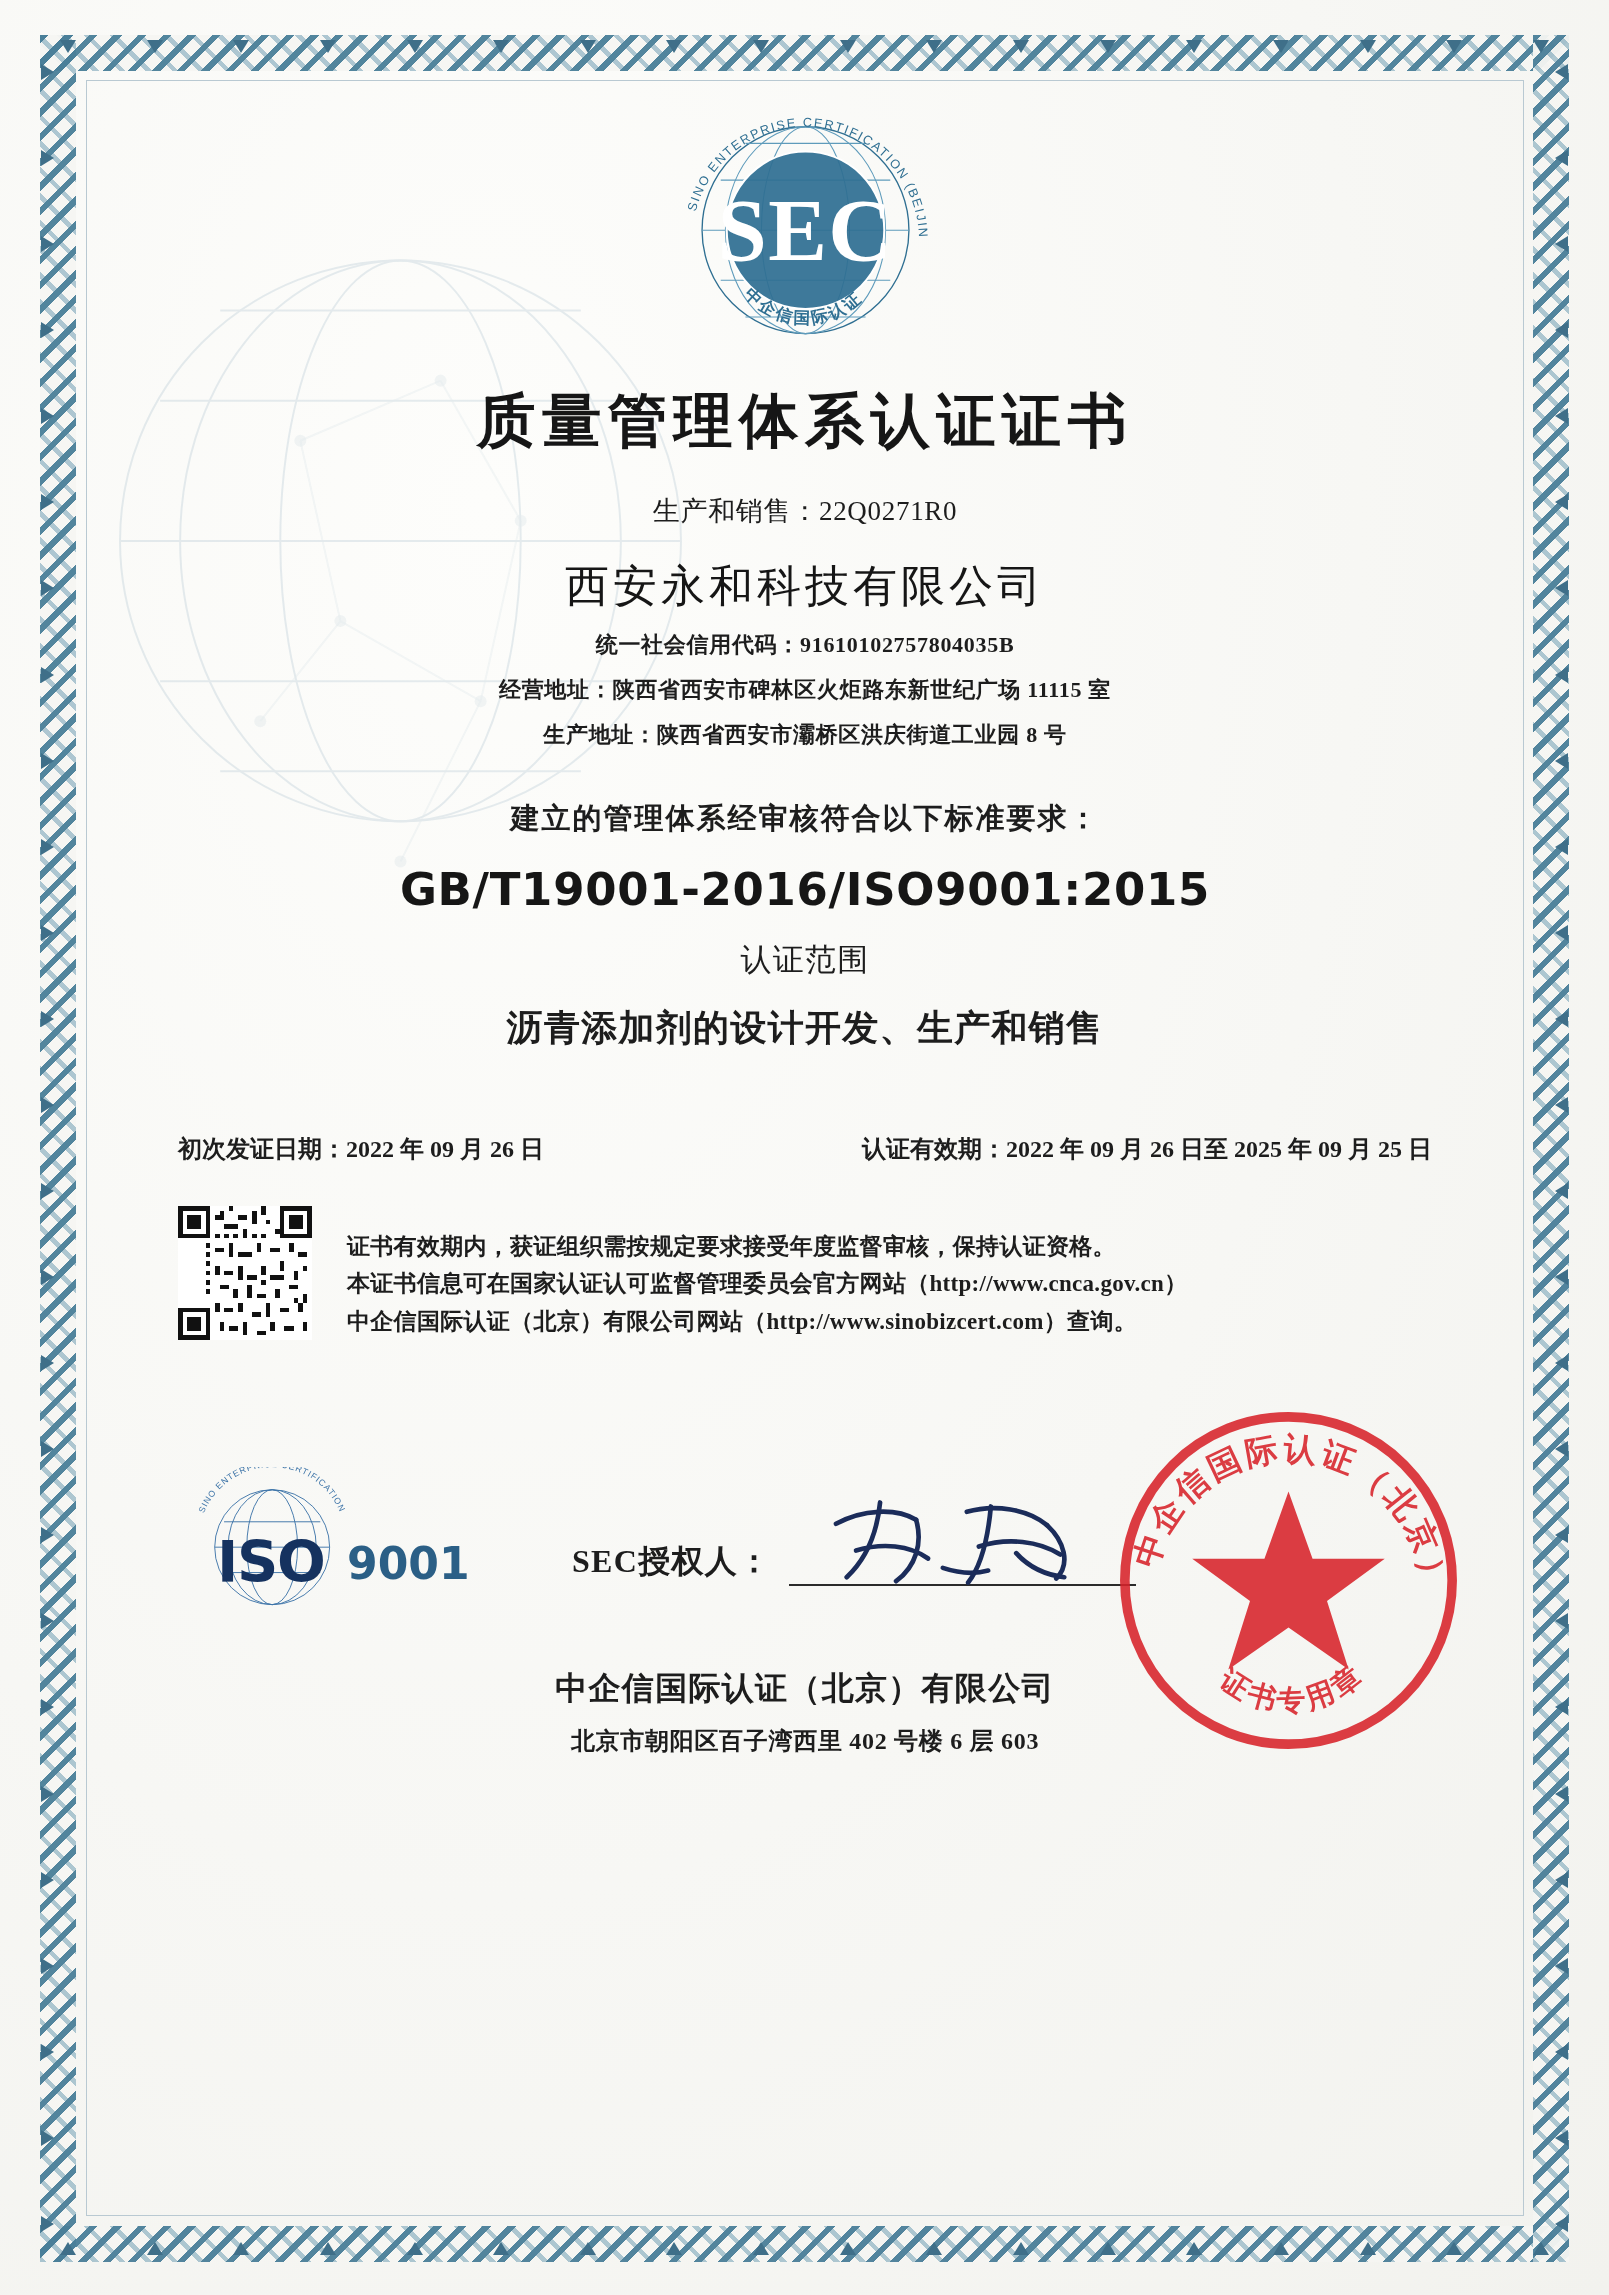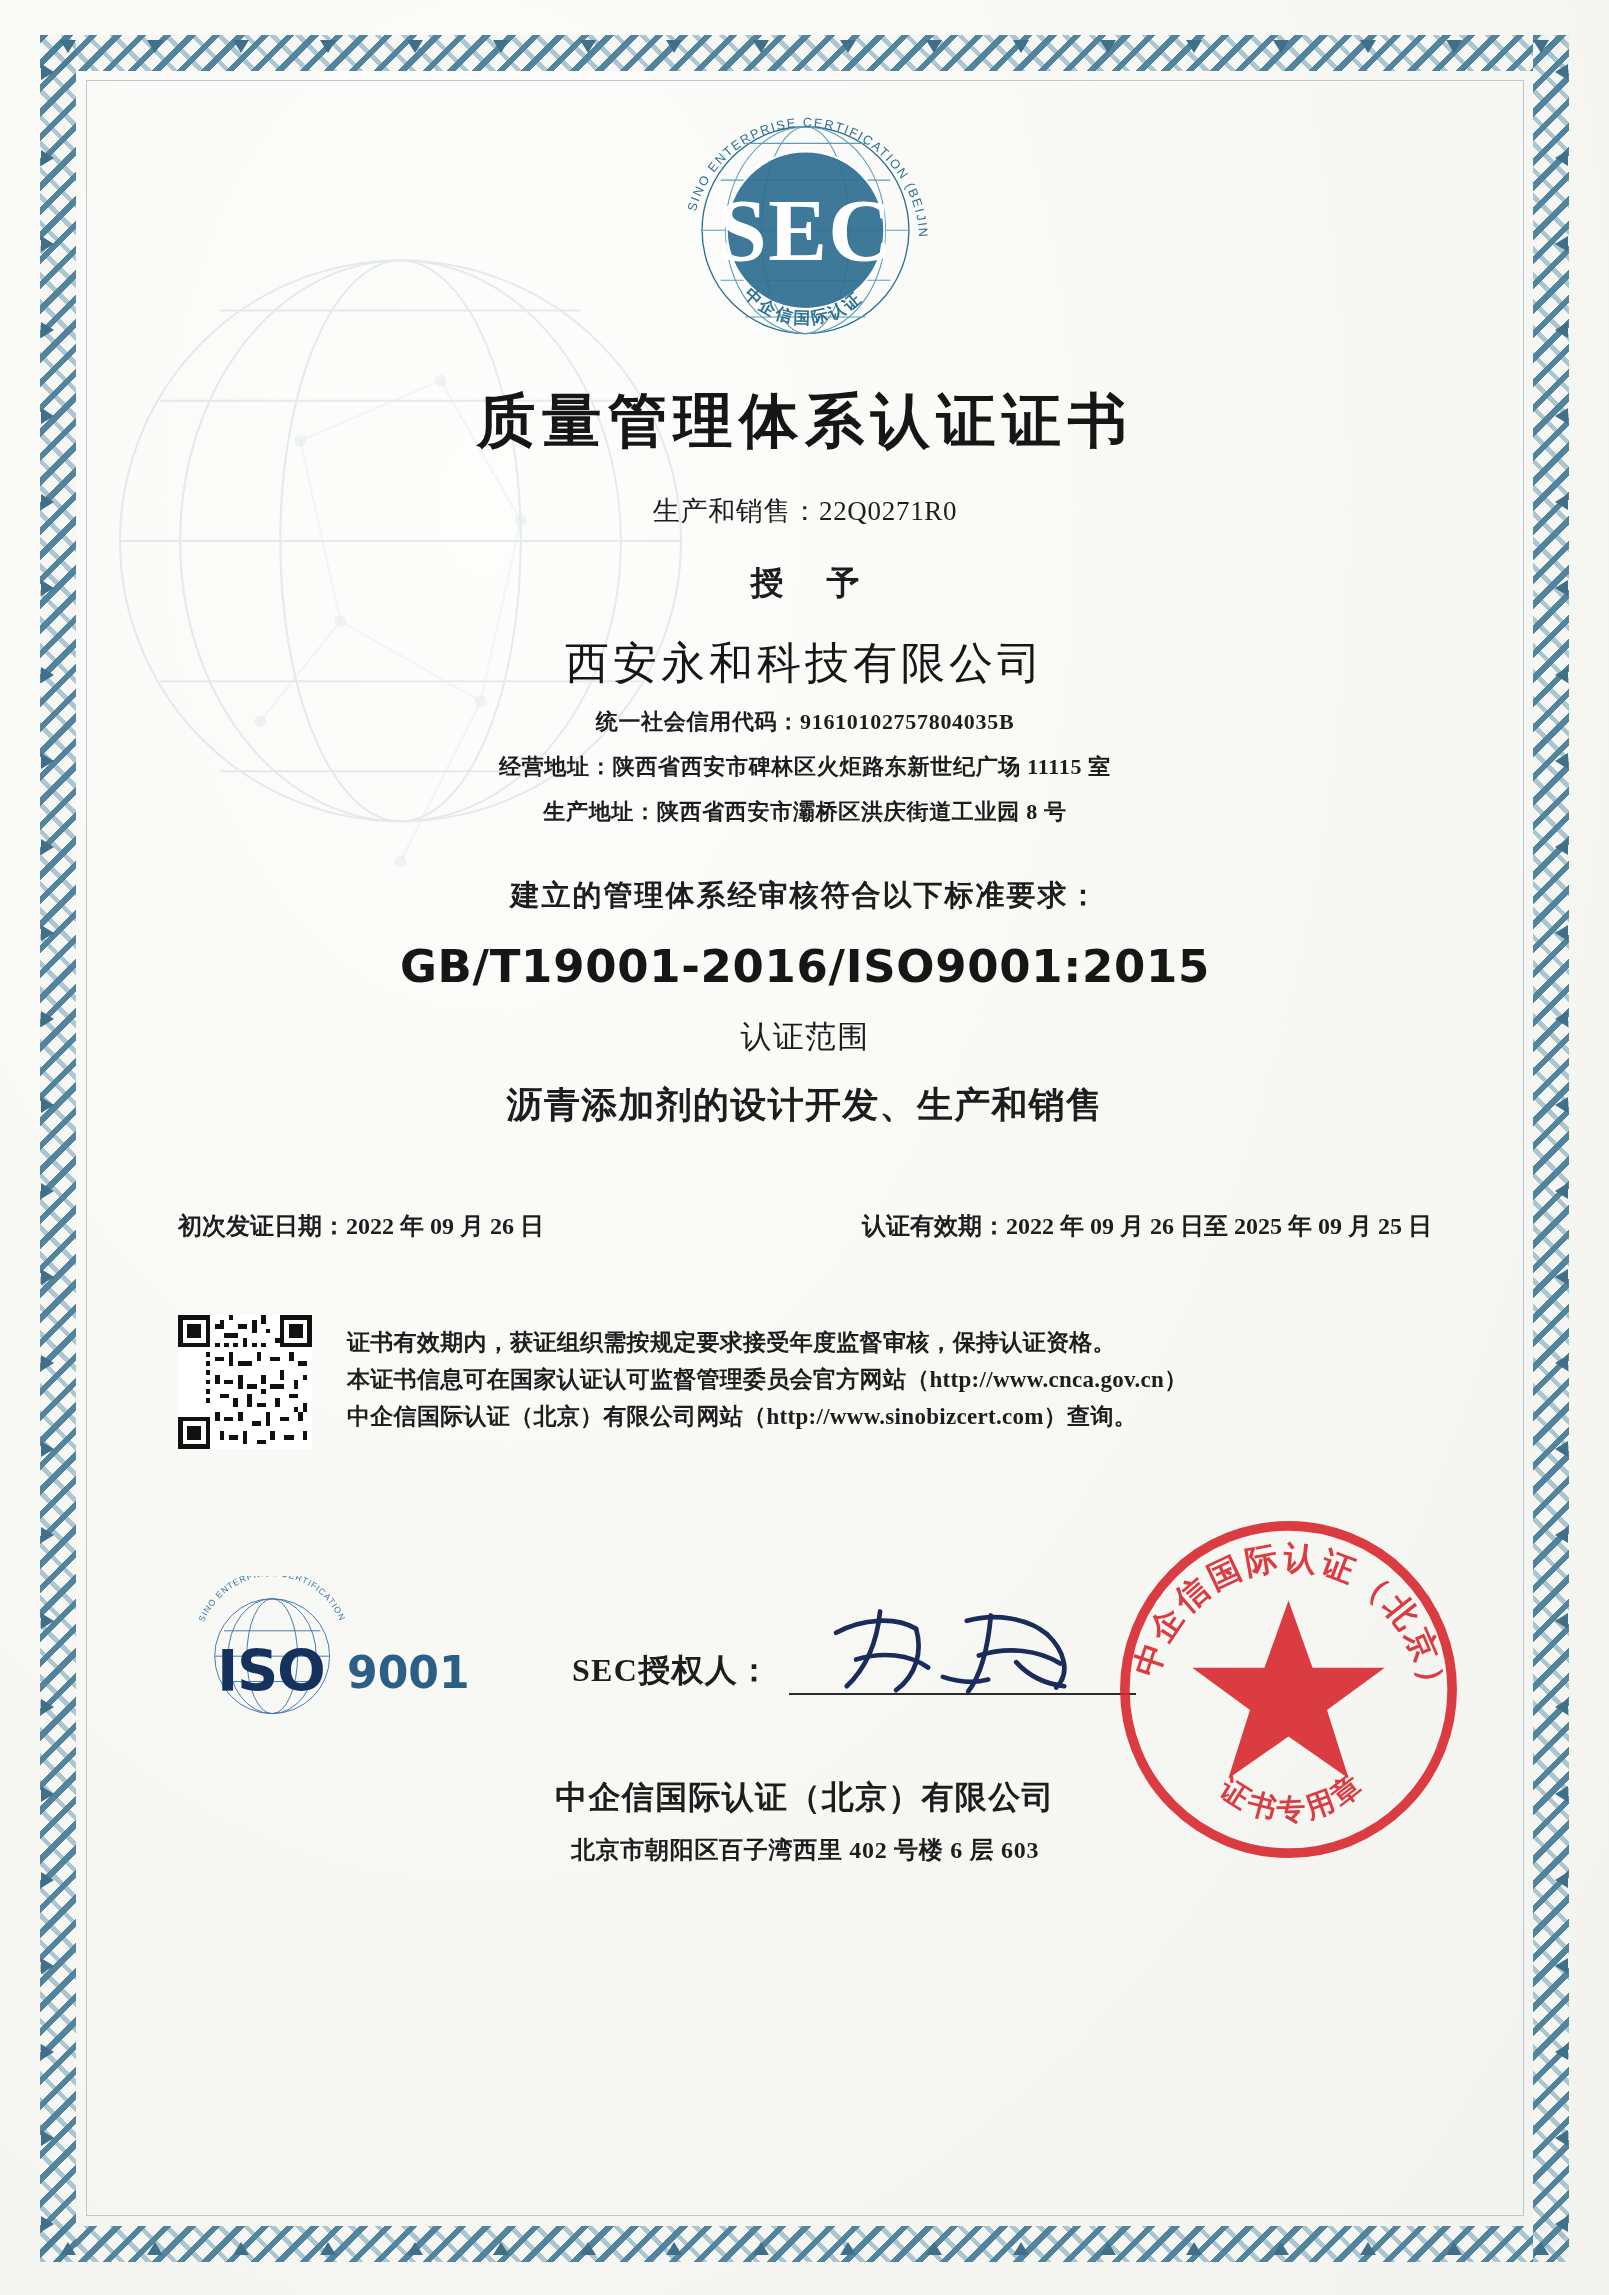--- a/index.html
+++ b/index.html
@@ -173,23 +173,23 @@
     margin-top: 80px;
     display: flex;
     justify-content: space-between;
     padding: 0 64px;
     font-size: 24px;
     font-weight: bold;
     box-sizing: border-box;
   }
 
   .notes-block {
-    margin-top: 69px;
+    margin-top: 37px;
     display: flex;
-    align-items: center;
+    align-items: flex-end;
     padding-left: 64px;
     text-align: left;
   }
   .qr {
     width: 134px; height: 134px;
     flex: 0 0 134px;
     margin-top: 4px;
   }
   .notes {
     margin-left: 35px;
@@ -424,21 +424,20 @@
         </text>
       </svg>
     </div>
 
     <div class="title">质量管理体系认证证书</div>
 
     <div class="cert-no">
       <span>生产和销售：</span><span>22Q0271R0</span>
     </div>
 
-    <div class="granted">授 予</div>
 
     <div class="company">西安永和科技有限公司</div>
 
     <div class="info-line">统一社会信用代码：91610102757804035B</div>
     <div class="info-line">经营地址：陕西省西安市碑林区火炬路东新世纪广场 11115 室</div>
     <div class="info-line">生产地址：陕西省西安市灞桥区洪庆街道工业园 8 号</div>
 
     <div class="standard-intro">建立的管理体系经审核符合以下标准要求：</div>
     <div class="standard">GB/T19001-2016/ISO9001:2015</div>
 

